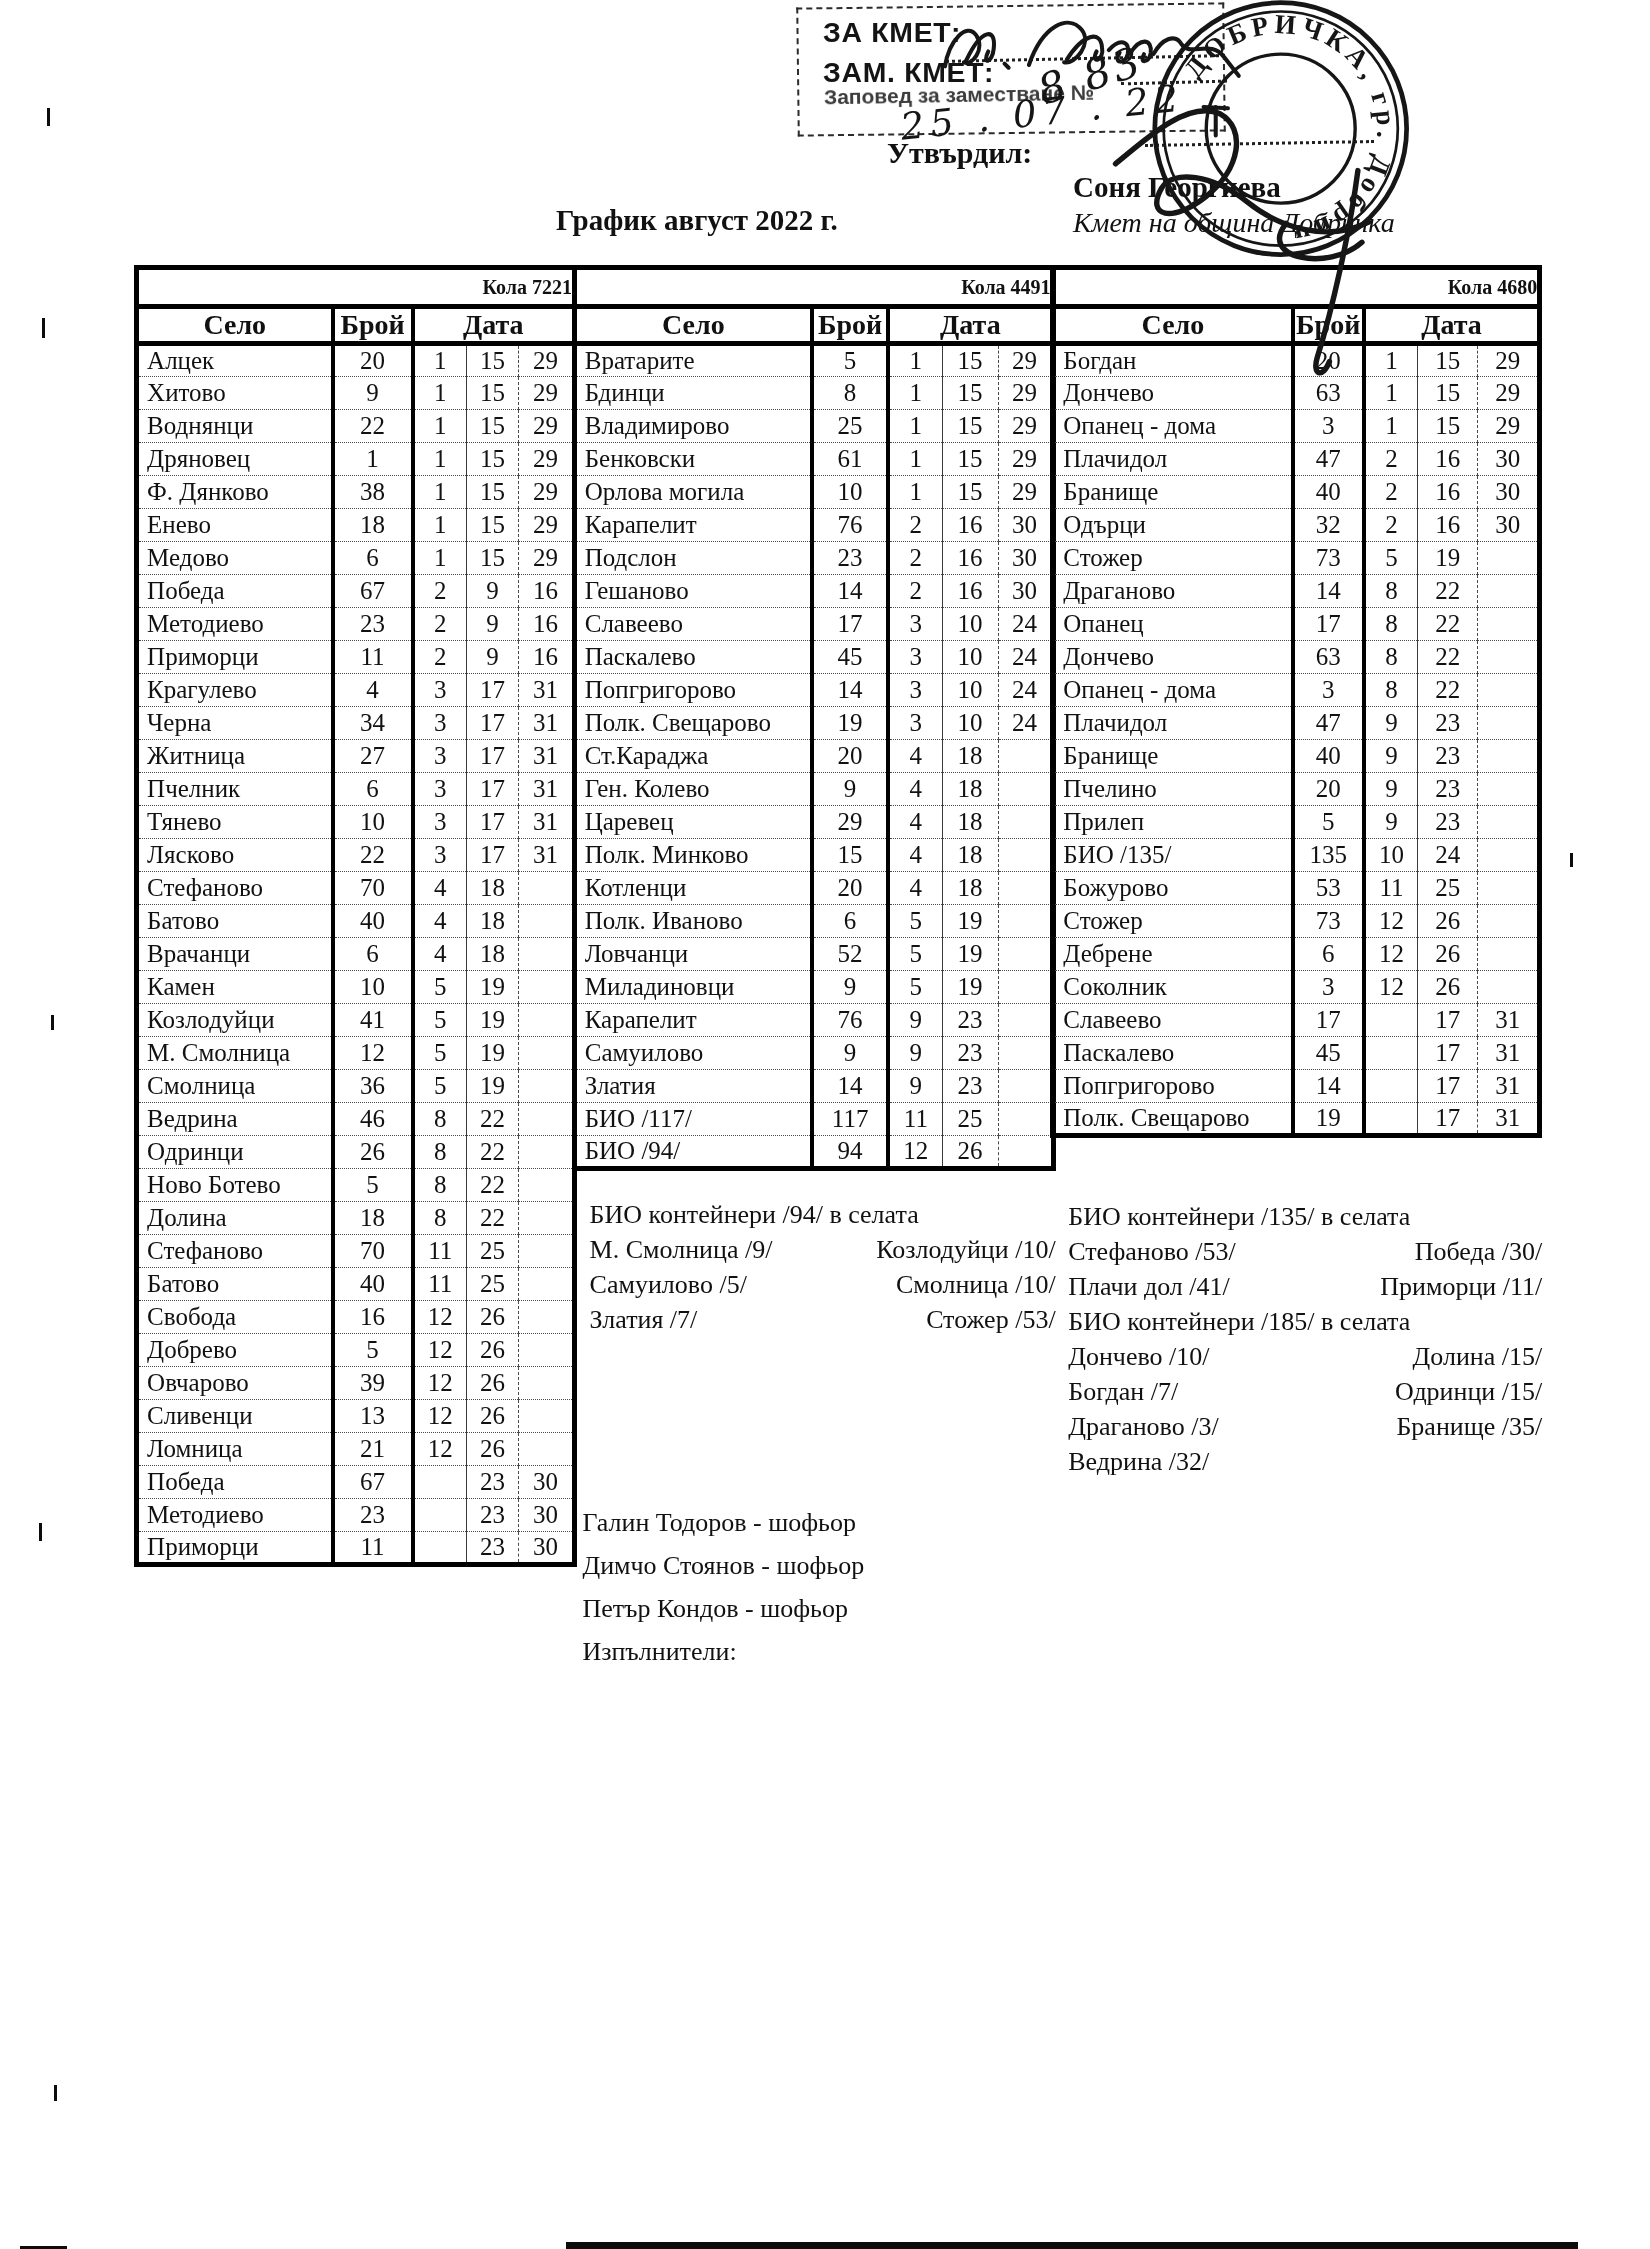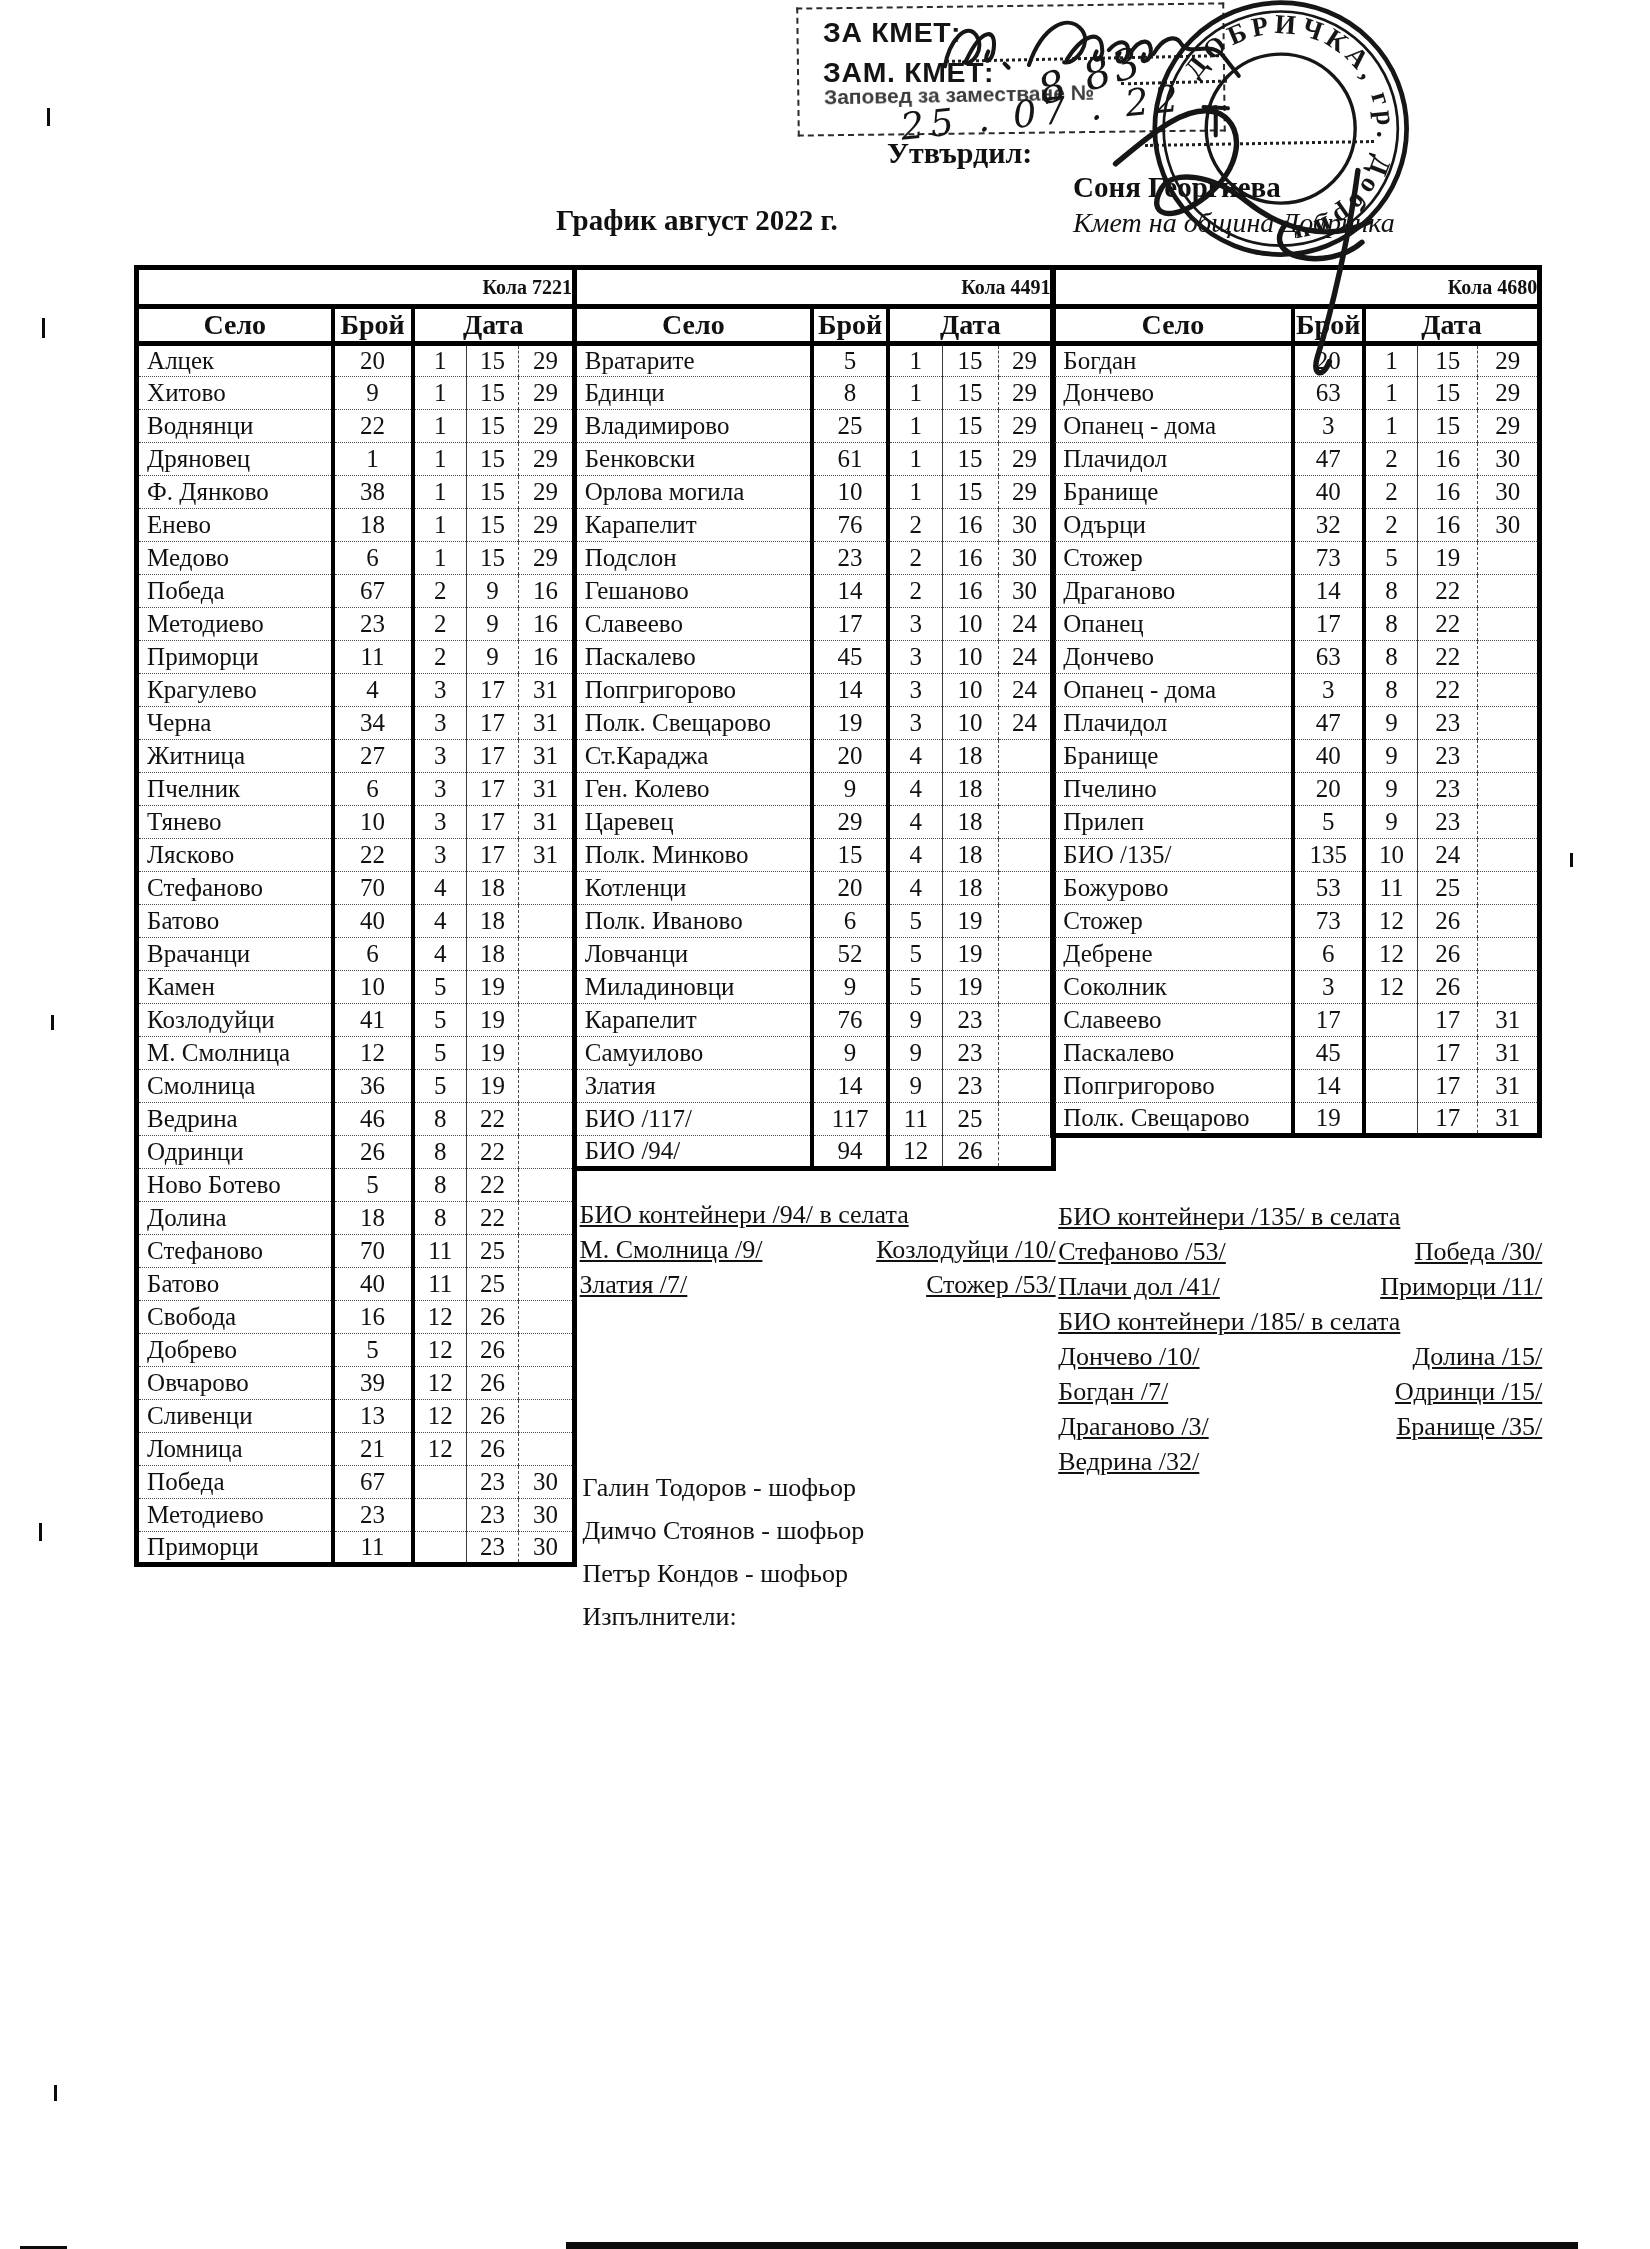--- a/index.html
+++ b/index.html
@@ -51,21 +51,21 @@
     height:37px;font-size:28px;font-weight:bold;text-align:center;border-bottom:5.4px solid #000;
   }
   .sched .head-row th + th{border-left:4.7px solid #000;}
   .sched td{height:33px;font-size:25px;border-top:1.4px dotted #4a4a4a;}
   .sched td.c-selo{text-align:left;padding-left:8.1px;}
   .sched td.c-broy{text-align:center;border-left:4.7px solid #000;}
   .sched td.c-d1{text-align:center;border-left:4.7px solid #000;}
   .sched td.c-d2{text-align:center;border-left:1.4px solid #3a3a3a;}
   .sched td.c-d3{text-align:center;border-left:1.4px dashed #4a4a4a;}
   
-  .notes{font-size:26px;line-height:35px;padding-left:8px;margin-top:26px;white-space:nowrap;text-decoration:underline;}
+  .notes{font-size:26px;line-height:35px;padding-left:18px;margin-top:26px;white-space:nowrap;}
   .notes-4680{margin-top:61px;}
   .note-line{display:flex;justify-content:space-between;}
   .note-left{flex:none;width:38%;}
   .executors{font-size:26px;line-height:43px;padding-left:10.8px;margin-top:164px;white-space:nowrap;}
   
   .overlay{position:absolute;left:0;top:0;width:1651px;height:2250px;z-index:30;pointer-events:none;}
   
   .artifact{position:absolute;background:#0c0c0c;z-index:40;}
 </style>
 </head>
@@ -569,20 +569,24 @@
             </tr>
           </tbody>
         </table>
       <div class="notes">
           <div class="note-full">БИО контейнери /94/ в селата</div>
           <div class="note-line">
             <span class="note-left">М. Смолница /9/</span>
             <span>Козлодуйци /10/</span>
           </div>
           <div class="note-line">
+            <span class="note-left">Самуилово /5/</span>
+            <span>Смолница /10/</span>
+          </div>
+          <div class="note-line">
             <span class="note-left">Златия /7/</span>
             <span>Стожер /53/</span>
           </div>
         </div>
       <div class="executors">
         <div>
             <div>Галин Тодоров - шофьор</div>
             <div>Димчо Стоянов - шофьор</div>
             <div>Петър Кондов - шофьор</div>
           </div>

